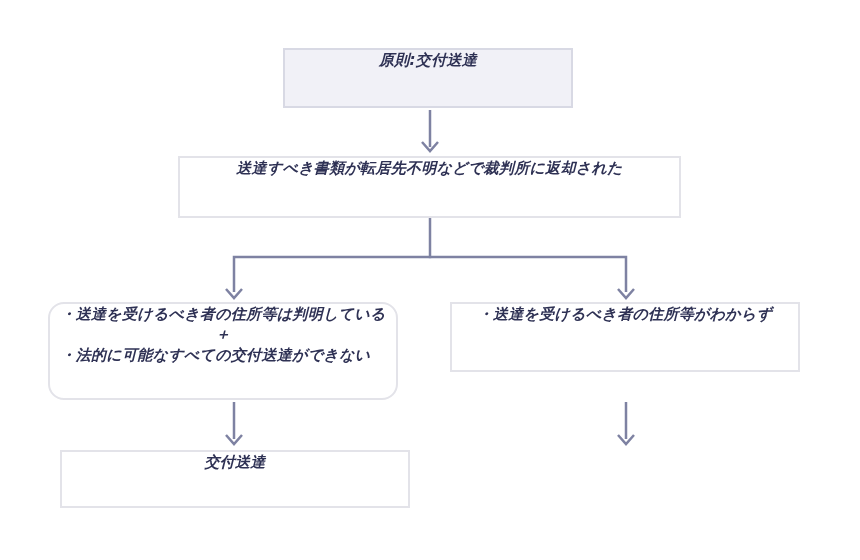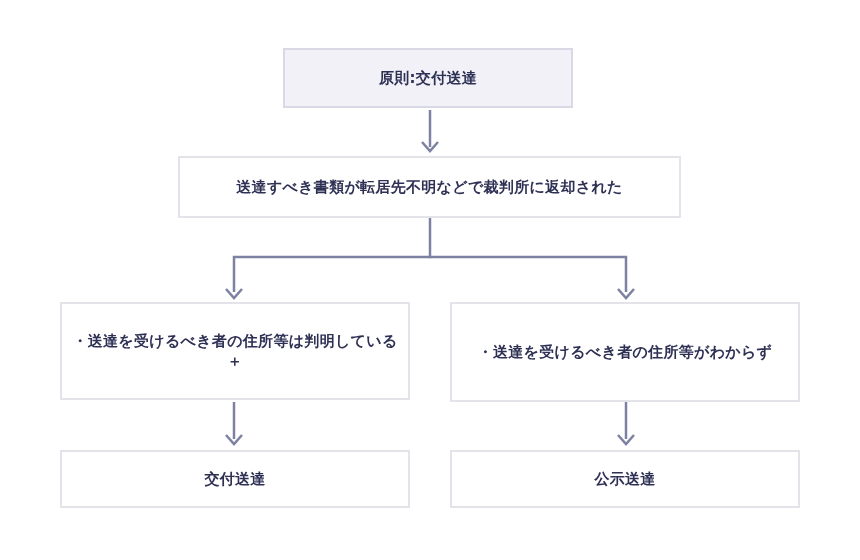--- a/index.html
+++ b/index.html
@@ -30,36 +30,36 @@
     stroke:var(--arrow-color);
     stroke-width:2.5;
     fill:none;
   }
   .box{
     position:absolute;
     box-sizing:border-box;
     background:var(--box-bg);
     border:2px solid var(--box-border);
     display:flex;
-    align-items:center;
     justify-content:center;
     color:var(--text-color);
     font-weight:700;
     font-size:15px;
     letter-spacing:0.3px;
     line-height:1.35;
+    font-style:italic;
   }
   .box.accent{
     background:var(--root-bg);
     border-color:var(--root-border);
   }
   .box-root       {left:283px; top:48px;  width:290px; height:60px;}
   .box-condition  {left:178px; top:156px; width:503px; height:62px;}
-  .box-left-cond  {left:60px;  top:302px; width:350px; height:98px;}
-  .box-right-cond {left:450px; top:302px; width:350px; height:100px;}
+  .box-left-cond  {left:48px;  top:302px; width:350px; height:98px;border-radius:16px;}
+  .box-right-cond {left:450px; top:302px; width:350px; height:70px;}
   .box-left-res   {left:60px;  top:450px; width:350px; height:58px;}
   .box-right-res  {left:450px; top:450px; width:350px; height:58px;}
   .cond-lines{
     display:flex;
     flex-direction:column;
     text-align:left;
   }
   .cond-lines .plus{ text-align:center; }
   .cond-lines .indent{ padding-left:1em; }
 </style>
@@ -98,30 +98,28 @@
   </div>
 
   <div class="box box-condition">
     <span>送達すべき書類が転居先不明などで裁判所に返却された</span>
   </div>
 
   <div class="box box-left-cond">
     <div class="cond-lines">
       <span>・送達を受けるべき者の住所等は判明している</span>
       <span class="plus">＋</span>
+      <span>・法的に可能なすべての交付送達ができない</span>
     </div>
   </div>
 
   <div class="box box-right-cond">
     <div class="cond-lines">
       <span>・送達を受けるべき者の住所等がわからず</span>
     </div>
   </div>
 
   <div class="box box-left-res">
     <span>交付送達</span>
   </div>
 
-  <div class="box box-right-res">
-    <span>公示送達</span>
-  </div>
 
 </div>
 
 </body></html>

